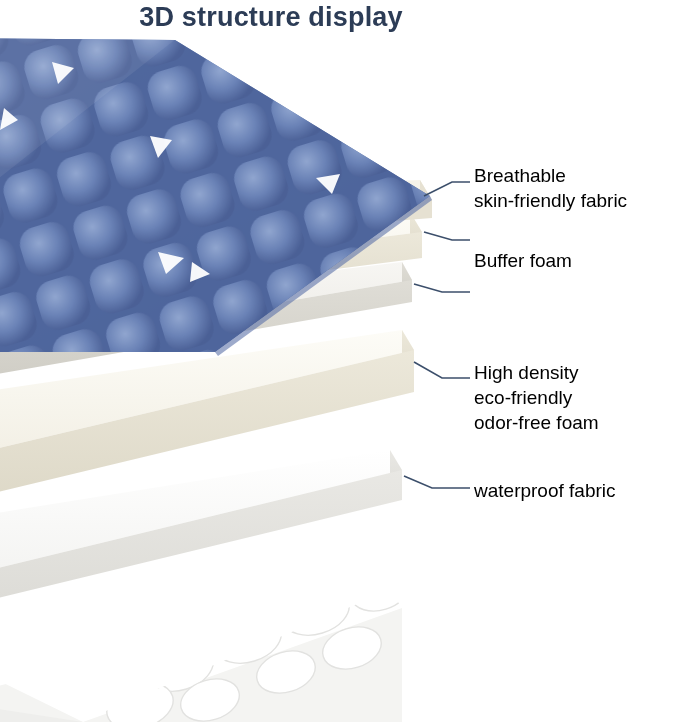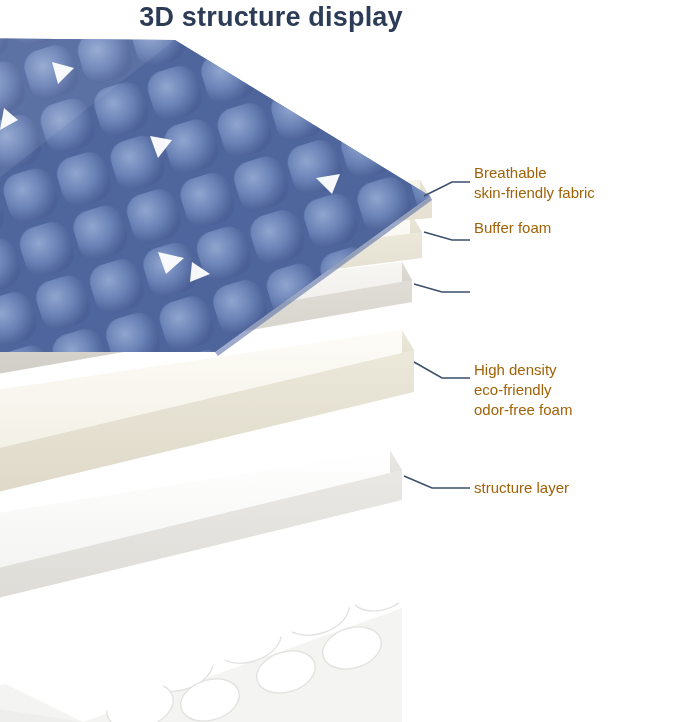--- a/index.html
+++ b/index.html
@@ -29,22 +29,22 @@
     width: 542px;
     text-align: center;
     font-size: 27px;
     font-weight: bold;
     color: #2c3c56;
     letter-spacing: 0.2px;
   }
 
   .callout {
     position: absolute;
-    font-size: 15px;
-    color: #a16207;
+    font-size: 19px;
+    color: #000000;
     line-height: 1.32;
     white-space: pre-line;
   }
 </style>
 </head>
 <body>
 
 <div id="diagram">
 
   <div class="title">3D structure display</div>
@@ -170,22 +170,22 @@
       <path d="M424,232 L452,240 L470,240"></path>
       <path d="M414,284 L442,292 L470,292"></path>
       <path d="M414,362 L442,378 L470,378"></path>
       <path d="M404,476 L432,488 L470,488"></path>
     </g>
   </svg>
 
   <div class="callout" style="left:474px; top:163px;">Breathable
 skin-friendly fabric</div>
 
-  <div class="callout" style="left:474px; top:218px;">Buffer foam</div>
+  <div class="callout" style="left:474px; top:248px;">Buffer foam</div>
 
 
   <div class="callout" style="left:474px; top:360px;">High density
 eco-friendly
 odor-free foam</div>
 
-  <div class="callout" style="left:474px; top:478px;">structure layer</div>
+  <div class="callout" style="left:474px; top:478px;">waterproof fabric</div>
 
 </div>
 
 </body></html>

